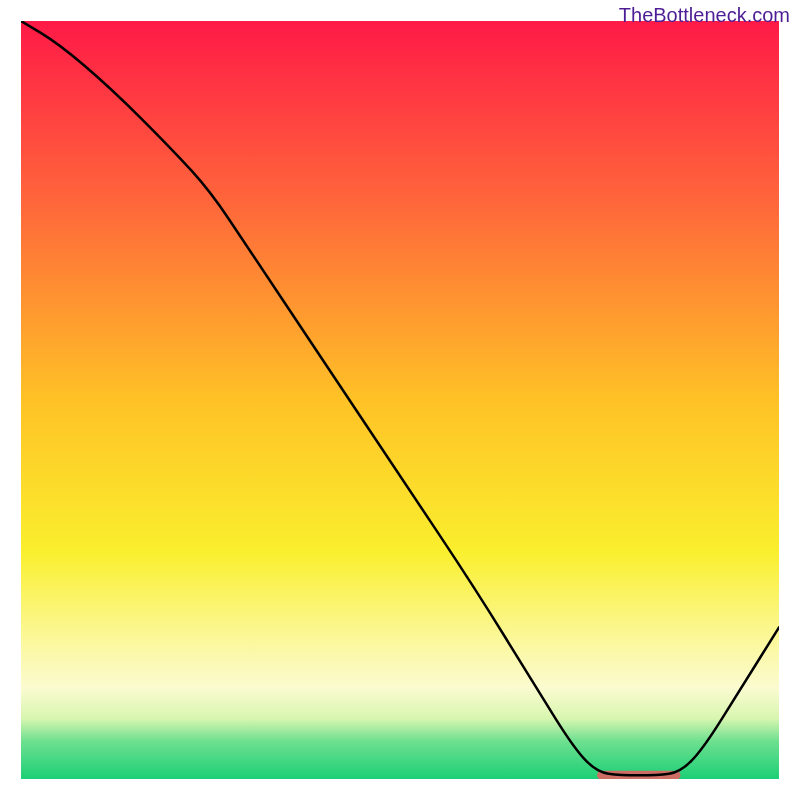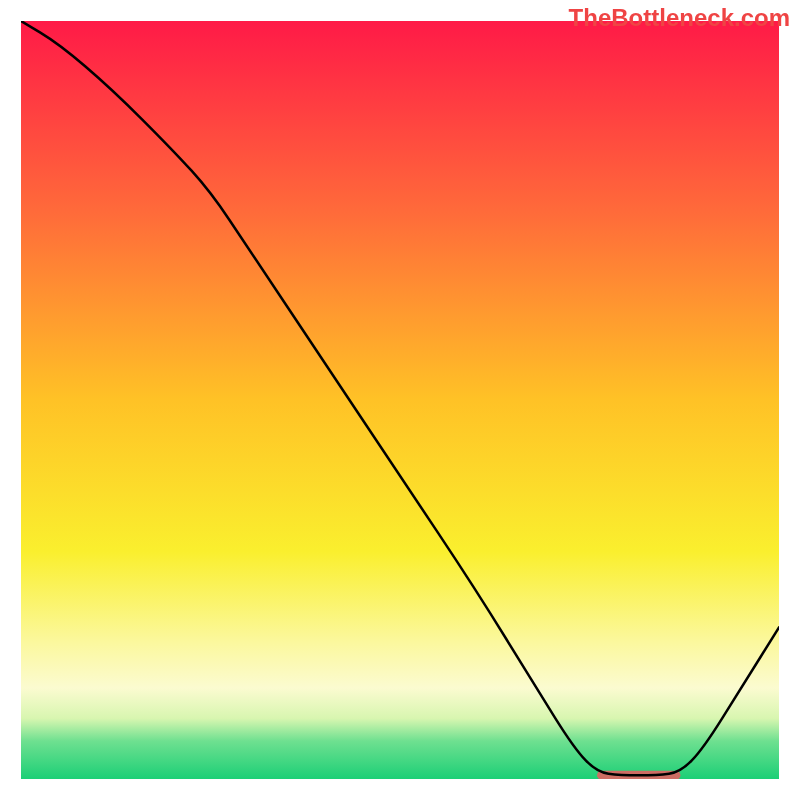--- a/index.html
+++ b/index.html
@@ -8,23 +8,23 @@
     width: 800px;
     height: 800px;
     position: relative;
     background: #ffffff;
     font-family: Arial, Helvetica, sans-serif;
   }
   .watermark {
     position: absolute;
     top: 4px;
     right: 10px;
-    color: #ef4444;
-    font-size: 24px;
-    font-weight: 700;
+    color: #4c1d95;
+    font-size: 20px;
+    font-weight: 400;
     z-index: 10;
   }
   .plot-area {
     position: absolute;
     left: 21px;
     top: 21px;
     width: 758px;
     height: 758px;
   }
   svg {

